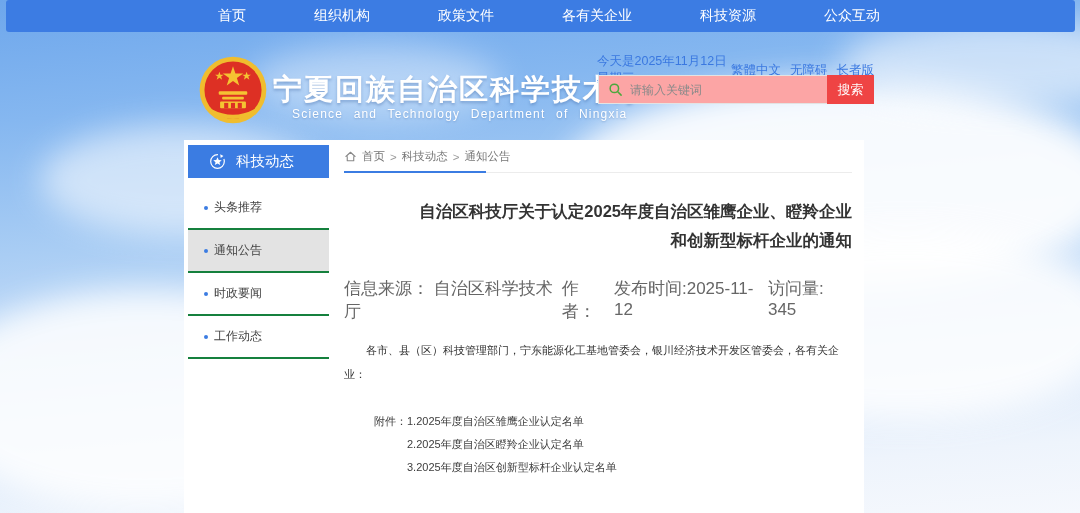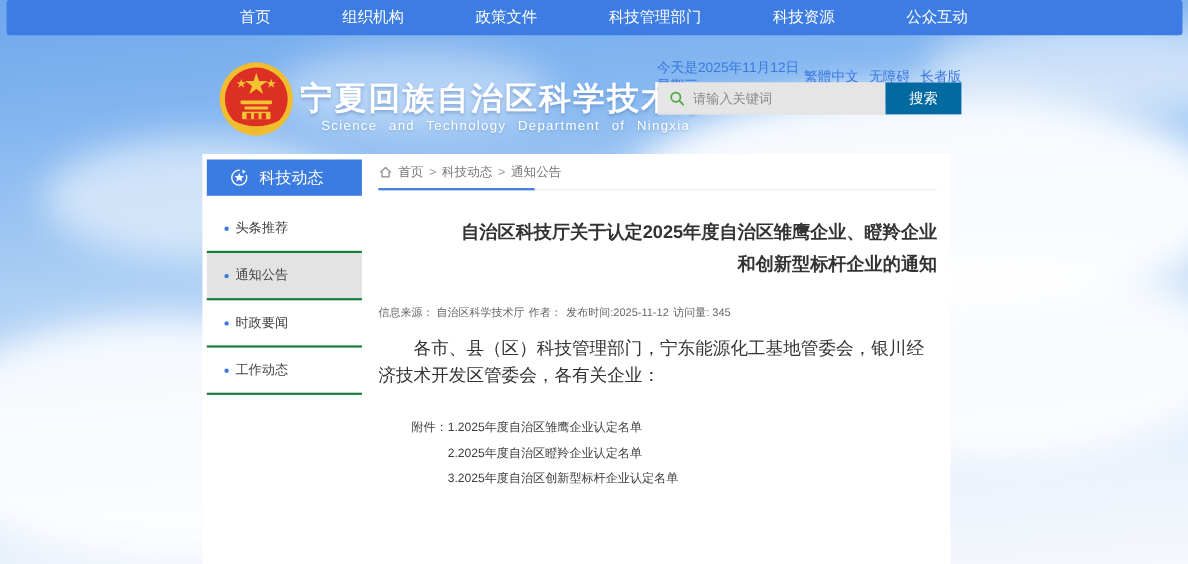--- a/index.html
+++ b/index.html
@@ -53,30 +53,30 @@
     display:flex; justify-content:space-between; align-items:center;
     color:#3a78e0; font-size:12.5px;
   }
   .quick-links { display:flex; gap:9px;justify-content:space-between; }
   .quick-link { color:#3a78e0; cursor:pointer; white-space:nowrap; }
   .searchbar {
     position:absolute; left:598px; top:75px; width:276px; height:29px; z-index:4;
     display:flex;
   }
   .search-box {
-    flex:1; background:#e5e5e5; border:1px solid #e3e3e3; border-right:none;
+    flex:1; background:#fca5a5; border:1px solid #e3e3e3; border-right:none;
     display:flex; align-items:center; gap:7px; padding-left:9px;
   }
   .search-input {
     border:none; outline:none; flex:1; font-size:12px; color:#555; background:transparent;
     font-family:"Liberation Sans","DejaVu Sans",sans-serif;
   }
   .search-input::placeholder { color:#8a8a8a; }
   .search-btn {
-    width:69px; border:none; background:#0369a1; color:#fff; font-size:13px; cursor:pointer;
+    width:47px; border:none; background:#ef4444; color:#fff; font-size:13px; cursor:pointer;
     font-family:"Liberation Sans","DejaVu Sans",sans-serif;
   }
 
   
   .main {
     position:absolute; left:184px; top:140px; width:680px; height:373px;
     background:#fff; z-index:3;
   }
 
   
@@ -107,23 +107,23 @@
   }
   .crumb { color:#777; cursor:pointer; }
   .crumb-sep { color:#999; }
 
   .article-title {
     margin-top:24px; text-align:right;
     font-size:16.5px; font-weight:bold; color:#333; line-height:29px;
   }
   .meta {
     margin-top:22px; display:flex; justify-content:flex-start; gap:4px;
-    font-size:10px; color:#666;
-  }
-  .body-text { margin-top:15px; font-size:16px; color:#333; line-height:24px; }
+    font-size:17px; color:#666;
+  }
+  .body-text { margin-top:15px; font-size:11px; color:#333; line-height:24px; }
   .body-text p { text-indent:2em; }
 
   .attachments {
     margin-top:24px; margin-left:30px;
     display:flex; font-size:11px; color:#3d3d3d; line-height:23px;
   }
   .attach-list .attach-item { cursor:pointer; }
 </style>
 </head>
 <body>
@@ -135,21 +135,21 @@
   <div class="cloud c4"></div>
   <div class="cloud c5"></div>
   <div class="cloud c6"></div>
 </div>
 
 <div class="topnav">
   <div class="topnav-inner">
     <span class="nav-item">首页</span>
     <span class="nav-item">组织机构</span>
     <span class="nav-item">政策文件</span>
-    <span class="nav-item">科技管理部门</span>
+    <span class="nav-item">各有关企业</span>
     <span class="nav-item">科技资源</span>
     <span class="nav-item">公众互动</span>
   </div>
 </div>
 
 <div class="logo">
   <svg width="68" height="68" viewBox="0 0 100 100">
     <circle cx="50" cy="50" r="49" fill="#f0bd2e"></circle>
     <circle cx="50" cy="50" r="42" fill="#dd3024"></circle>
     <polygon points="50,15 53.6,25.8 65,25.8 55.7,32.5 59.2,43.3 50,36.6 40.8,43.3 44.3,32.5 35,25.8 46.4,25.8" fill="#f5c332"></polygon>

